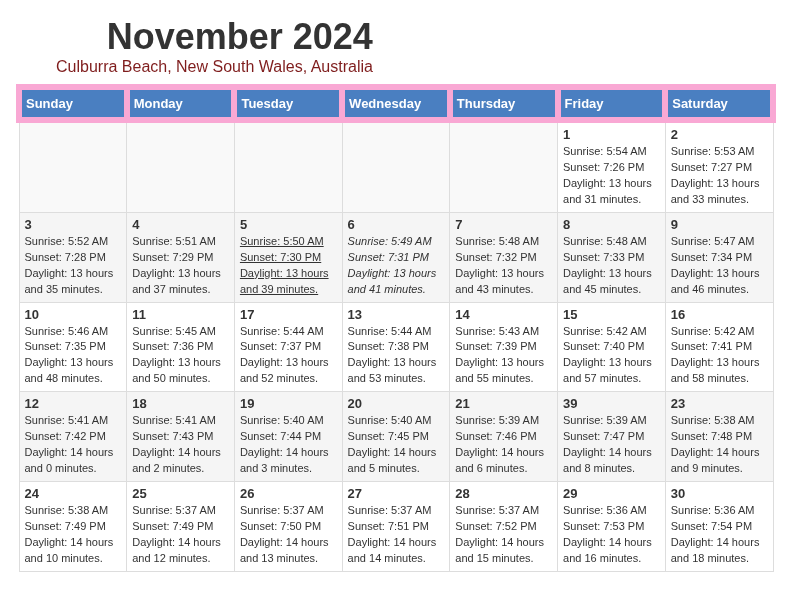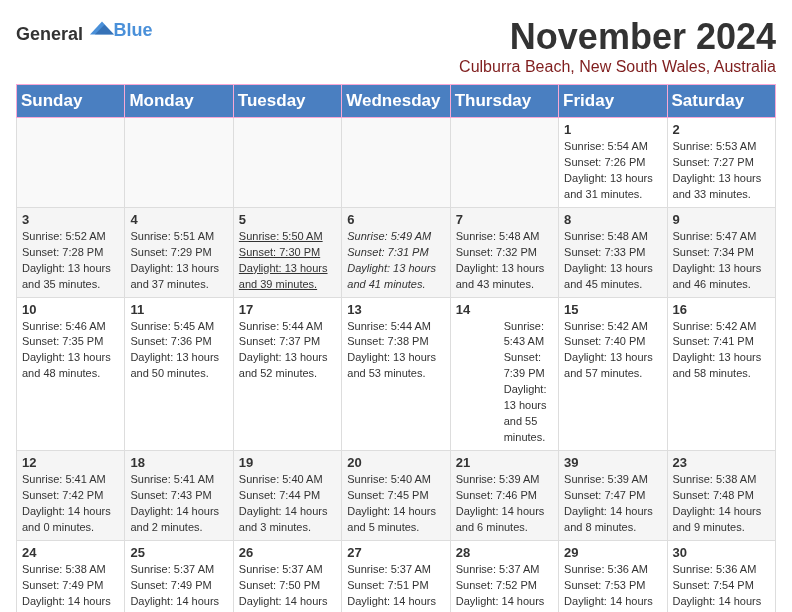--- a/index.html
+++ b/index.html
@@ -49,25 +49,25 @@
       margin-left: 40px;
     }
     table {
       width: 100%;
       border-collapse: collapse;
       table-layout: fixed;
     }
     thead tr th {
       background-color: #4a7fc1;
       color: white;
-      font-size: 17px;
+      font-size: 13px;
       font-weight: bold;
       padding: 6px 4px;
       text-align: left;
-      border: 1px solid #f9a8d4;
+      border: 6px solid #f9a8d4;
     }
     tbody tr td {
       border: 1px solid #ddd;
       vertical-align: top;
       padding: 4px 5px;
       height: 88px;
       background: #fff;
       font-size: 11px;
       color: #333;
     }
@@ -86,32 +86,20 @@
       color: #333;
     }
     .empty-cell {
       background: #f9f9f9;
     }
   </style>
 </head>
 <body>
 
 <div class="header">
-  <div class="logo">
-    <div>
-      <span class="logo-text-general">General</span>
-      <svg class="logo-icon" viewBox="0 0 30 24" xmlns="http://www.w3.org/2000/svg">
-        <polygon points="0,20 15,4 30,20" fill="#4a90d9"></polygon>
-        <polygon points="6,20 18,8 30,20" fill="#2a5fa0" opacity="0.6"></polygon>
-      </svg>
-    </div>
-    <div>
-      <span class="logo-text-blue">Blue</span>
-    </div>
-  </div>
   <div class="title-section">
     <div class="month-title">November 2024</div>
     <div class="location-title">Culburra Beach, New South Wales, Australia</div>
   </div>
 </div>
 
 <table>
   <thead>
     <tr>
     <th>Sunday</th>
@@ -220,21 +208,21 @@
         </td>
         <td>
           <span class="day-number">13</span>
           <div class="day-info" style="white-space: pre-line;">Sunrise: 5:44 AM
 Sunset: 7:38 PM
 Daylight: 13 hours
 and 53 minutes.</div>
         </td>
         <td>
           <span class="day-number">14</span>
-          <div class="day-info" style="white-space: pre-line; margin-left: 48px;">Sunrise: 5:43 AM
+          <div class="day-info" style="white-space: pre-line;">Sunrise: 5:43 AM
 Sunset: 7:39 PM
 Daylight: 13 hours
 and 55 minutes.</div>
         </td>
         <td>
           <span class="day-number">15</span>
           <div class="day-info" style="white-space: pre-line;">Sunrise: 5:42 AM
 Sunset: 7:40 PM
 Daylight: 13 hours
 and 57 minutes.</div>

